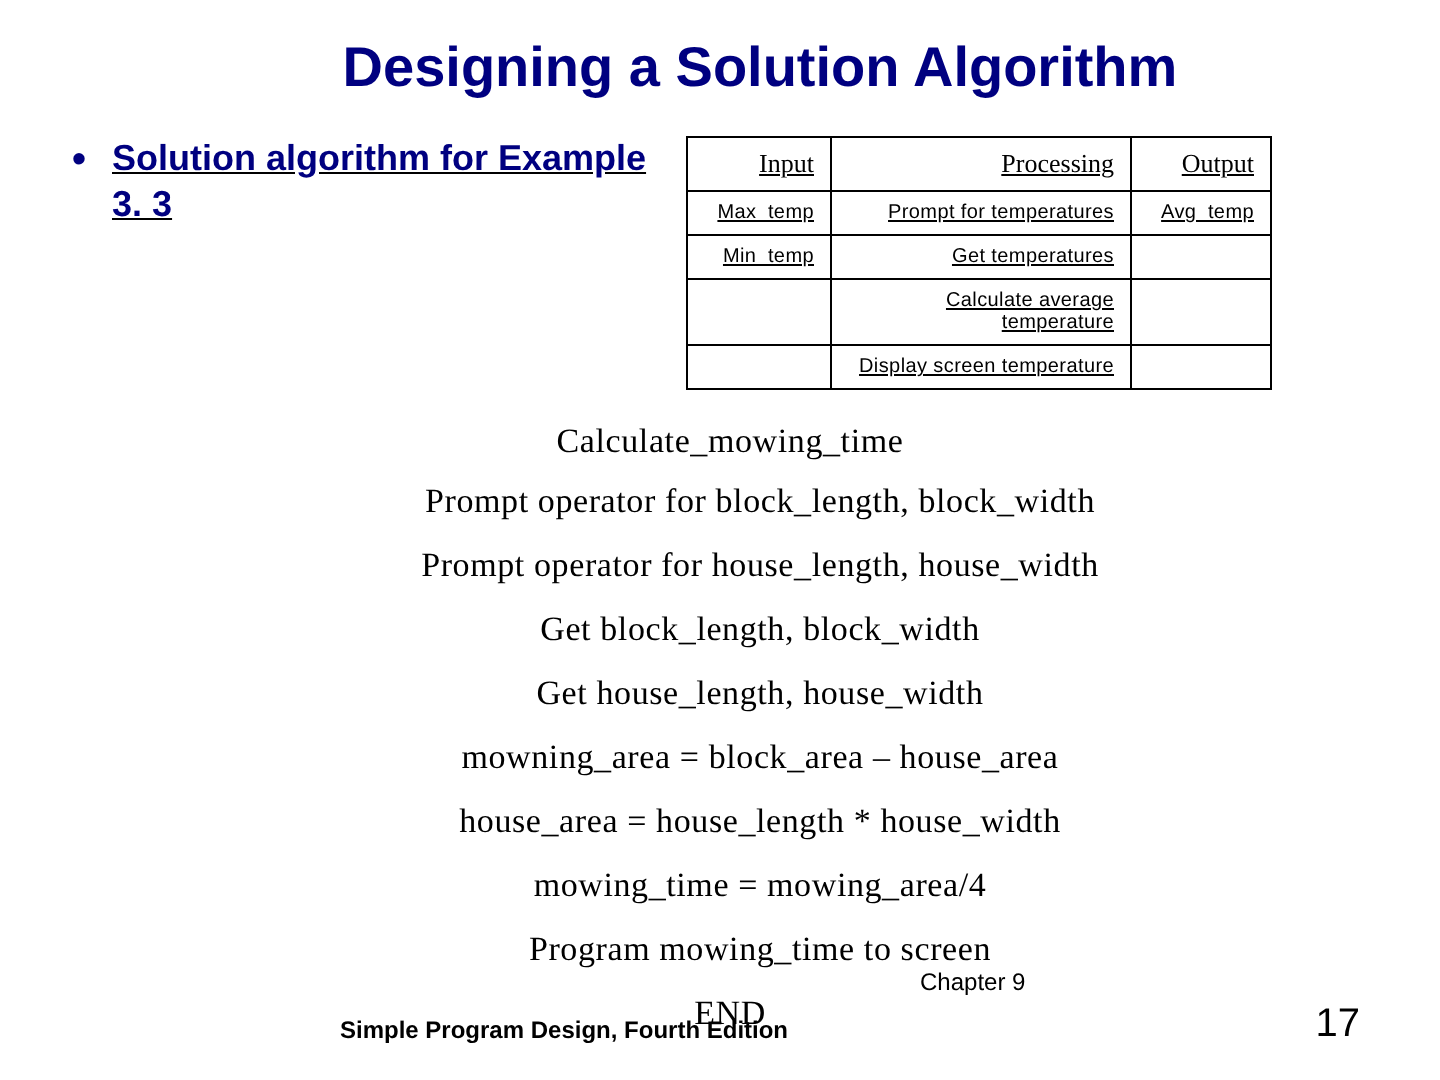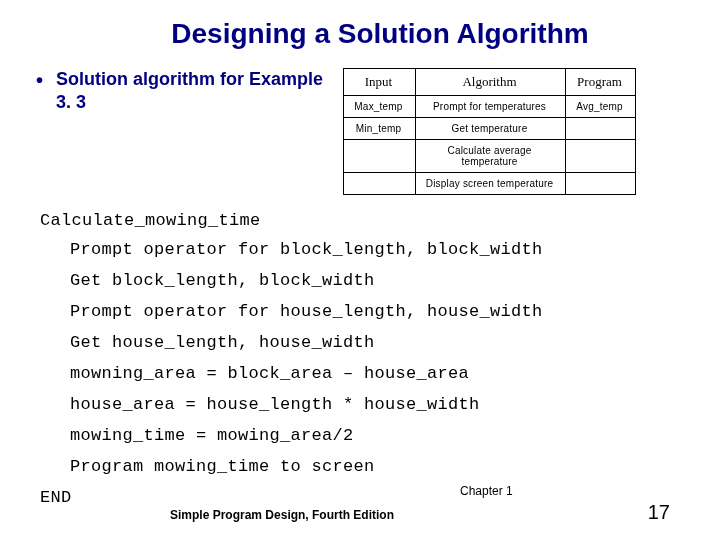--- a/index.html
+++ b/index.html
@@ -20,45 +20,47 @@
     color: #000080;
     font-size: 28px;
     font-weight: bold;
     text-align: center;
     margin-bottom: 18px;
     padding-left: 40px;
   }
   .content-row {
     display: flex;
     align-items: flex-start;
+    text-decoration: underline;
   }
   .left-col {
     flex: 0 0 305px;
   }
   .bullet {
     color: #000080;
     font-size: 18px;
     font-weight: bold;
     padding-left: 26px;
     position: relative;
     line-height: 1.25;
   }
   .bullet::before {
     content: "•";
     position: absolute;
     left: 6px;
     top: 0;
     font-size: 20px;
   }
   .algo {
-    font-family: Liberation Mono, monospace;
+    font-family: Liberation Serif, serif;
     font-weight: normal;
     color: #000;
     font-size: 17px;
     letter-spacing: 0.3px;
+    text-align: center;
   }
   .algo-name {
     margin-top: 16px;
     margin-left: 10px;
   }
   .algo-body {
     margin-top: 10px;
     margin-left: 40px;
   }
   .algo-body .line {
@@ -70,21 +72,21 @@
     font-size: 17px;
   }
   .ipo-table {
     border-collapse: collapse;
     margin-left: 8px;
     font-size: 12px;
   }
   .ipo-table th, .ipo-table td {
     border: 1px solid #000;
     padding: 5px 8px 5px 6px;
-    text-align: center;
+    text-align: right;
     vertical-align: top;
   }
   .ipo-table th {
     font-family: 'Times New Roman', Times, serif;
     font-weight: normal;
     font-size: 13px;
   }
   .ipo-table td {
     font-family: Impact, "Arial Narrow Bold", sans-serif;
     font-size: 10px;
@@ -105,21 +107,21 @@
   .footer-book {
     font-weight: bold;
     margin-left: 170px;
     margin-top: 48px;
   }
   .footer-chapter {
     margin-left: 66px;
   }
   .footer-page {
     position: absolute;
-    right: 50px;
+    right: 40px;
     bottom: -2px;
     font-size: 20px;
     font-family: Arial, sans-serif;
   }
 </style>
 </head>
 <body>
 
 <div class="slide">
 
@@ -127,61 +129,61 @@
 
   <div class="content-row">
     <div class="left-col">
       <div class="bullet">Solution algorithm for Example 3. 3</div>
     </div>
 
     <table class="ipo-table">
       <tbody>
           <tr>
         <th class="col-in">Input</th>
-        <th class="col-proc">Algorithm</th>
-        <th class="col-out">Program</th>
+        <th class="col-proc">Processing</th>
+        <th class="col-out">Output</th>
       </tr>
       <tr>
         <td>Max_temp</td>
         <td>Prompt for temperatures</td>
         <td>Avg_temp</td>
       </tr>
       <tr>
         <td>Min_temp</td>
-        <td>Get temperature</td>
+        <td>Get temperatures</td>
         <td></td>
       </tr>
       <tr>
         <td></td>
         <td>Calculate average temperature</td>
         <td></td>
       </tr>
       <tr>
         <td></td>
         <td>Display screen temperature</td>
         <td></td>
       </tr>
     </tbody>
       </table>
   </div>
 
   <div class="algo algo-name">Calculate_mowing_time</div>
 
   <div class="algo algo-body">
     <div class="line">Prompt operator for block_length, block_width</div>
+    <div class="line">Prompt operator for house_length, house_width</div>
     <div class="line">Get block_length, block_width</div>
-    <div class="line">Prompt operator for house_length, house_width</div>
     <div class="line">Get house_length, house_width</div>
     <div class="line">mowning_area = block_area – house_area</div>
     <div class="line">house_area = house_length * house_width</div>
-    <div class="line">mowing_time = mowing_area/2</div>
+    <div class="line">mowing_time = mowing_area/4</div>
     <div class="line">Program mowing_time to screen</div>
   </div>
 
   <div class="algo end-line">END</div>
 
   <div class="footer">
     <span class="footer-book">Simple Program Design, Fourth Edition</span>
-    <span class="footer-chapter">Chapter 1</span>
+    <span class="footer-chapter">Chapter 9</span>
     <span class="footer-page">17</span>
   </div>
 
 </div>
 
 </body></html>

